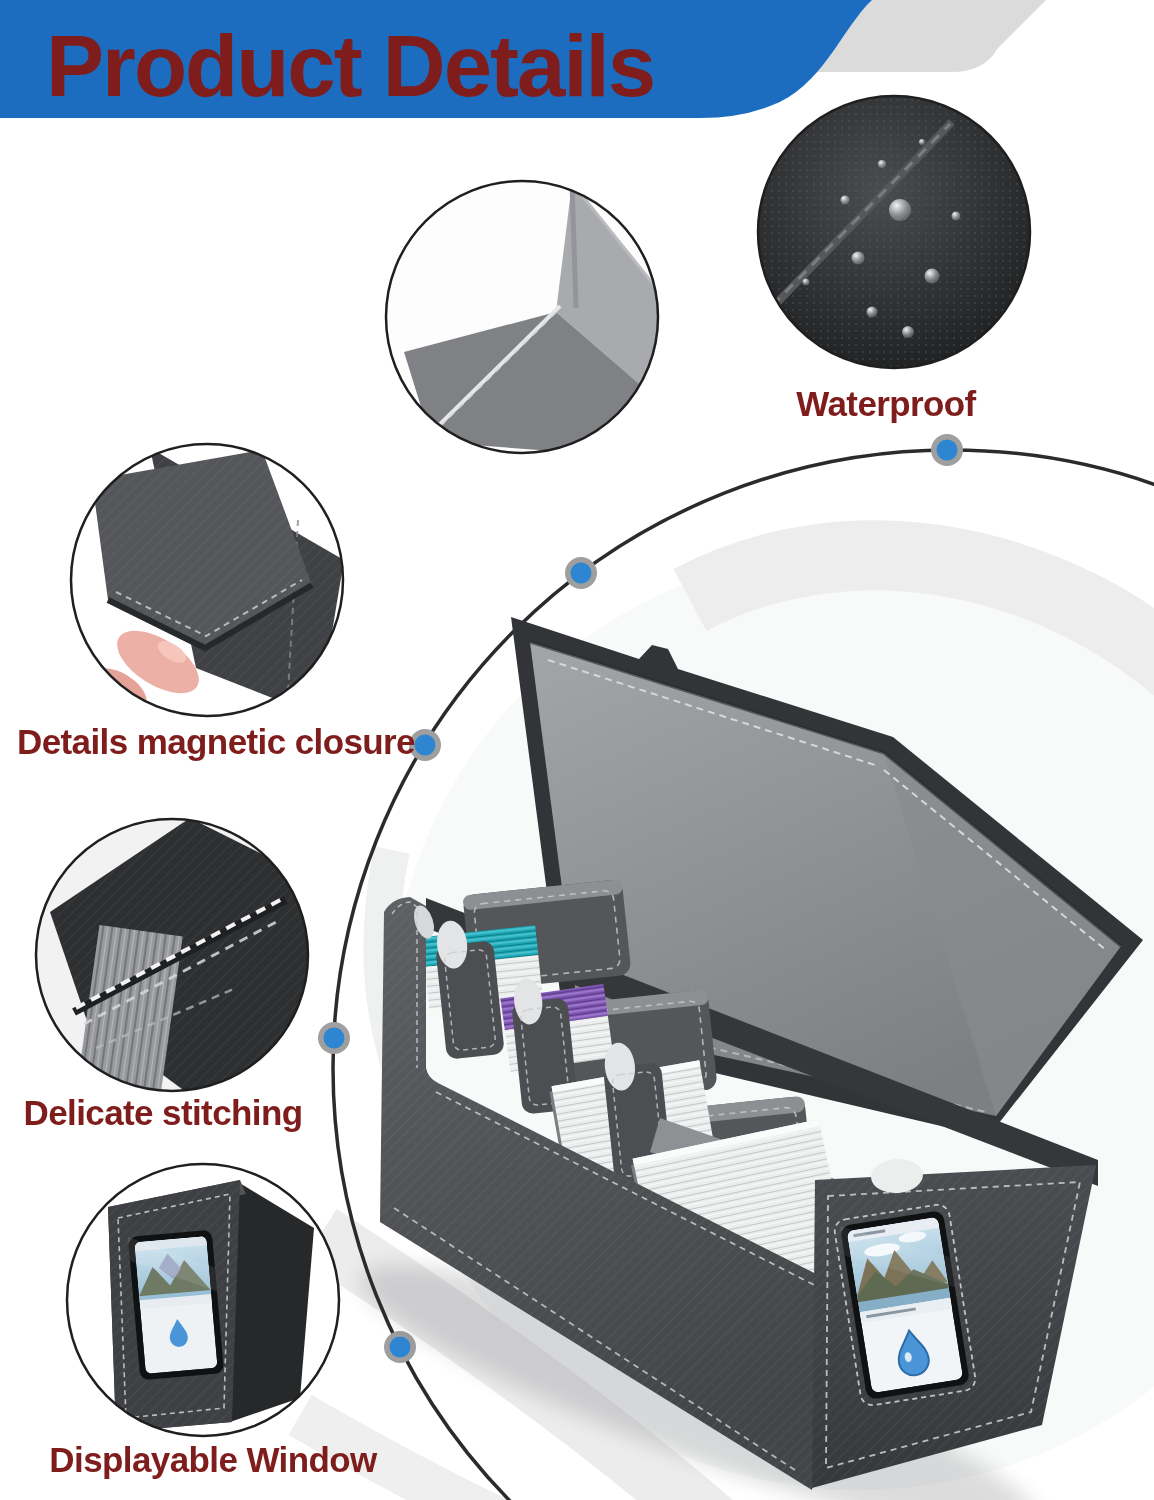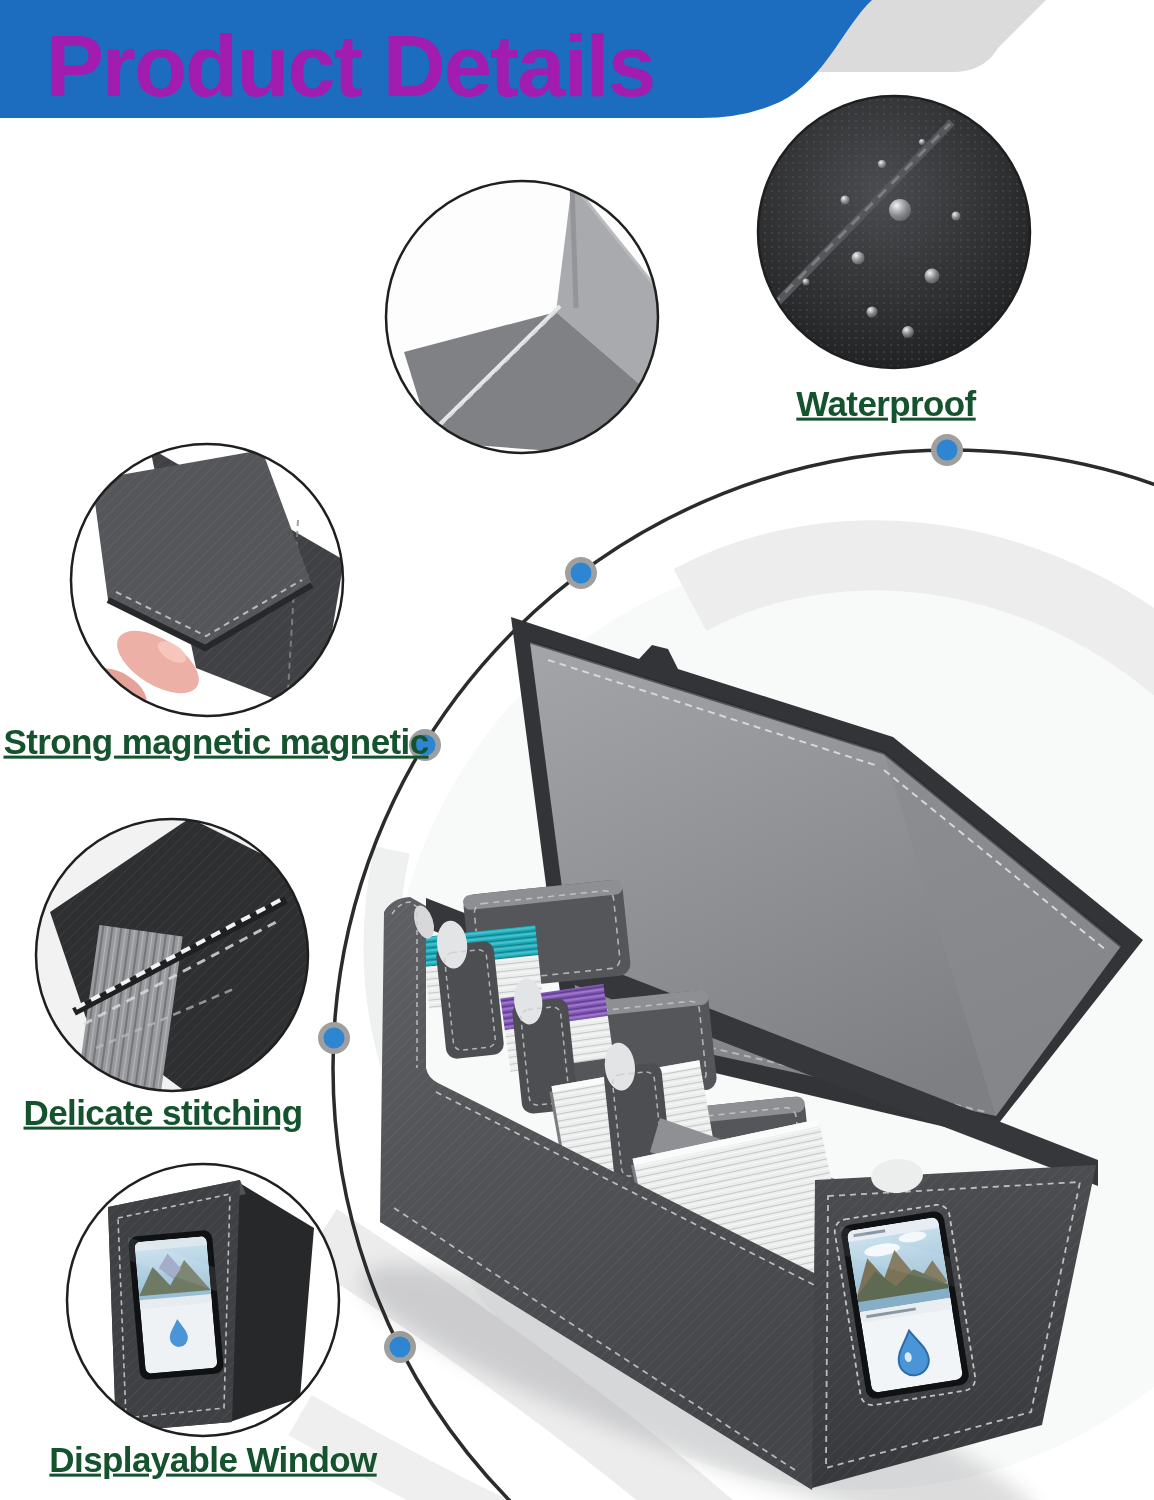--- a/index.html
+++ b/index.html
@@ -1,23 +1,23 @@
 <!DOCTYPE html>
 <html><head>
 <meta charset="utf-8">
 <style>
   html,body{margin:0;padding:0;background:#fff;}
   #stage{position:relative;width:1154px;height:1500px;overflow:hidden;background:#ffffff;
          font-family:"Liberation Sans",sans-serif;}
   #stage svg{position:absolute;left:0;top:0;}
   .page-title{position:absolute;left:46px;top:22px;font:700 87px/1 "Liberation Sans",sans-serif;
-              letter-spacing:-2px;color:#a21caf;white-space:nowrap;}
+              letter-spacing:-2px;color:#7f1d1d;white-space:nowrap;}
   .feature-label{position:absolute;transform:translate(-50%,-50%);
                  font:700 35px/1.05 "Liberation Sans",sans-serif;letter-spacing:-0.6px;
-                 color:#14532d;white-space:nowrap;text-decoration:underline;}
+                 color:#7f1d1d;white-space:nowrap;}
 </style>
 </head>
 <body>
 
 <div id="stage">
 
 <svg width="1154" height="1500" viewBox="0 0 1154 1500">
   <defs>
     <filter id="soft" x="-40%" y="-40%" width="180%" height="180%">
           <feGaussianBlur stdDeviation="10"></feGaussianBlur>
@@ -336,16 +336,16 @@
         </g>
         <path d="M-42,-72 L42,-34 L42,-10 L-42,-48 Z" fill="#ffffff" opacity="0.1"></path>
       </g>
     </g>
     <circle cx="203" cy="1300" r="136" fill="none" stroke="#1f1f1f" stroke-width="2.5"></circle>
   </g>
 </svg>
 
   <div class="page-title">Product Details</div>
   <div class="feature-label" style="left:886px;top:404px;">Waterproof</div>
-  <div class="feature-label" style="left:216px;top:742px;">Strong magnetic magnetic</div>
+  <div class="feature-label" style="left:216px;top:742px;">Details magnetic closure</div>
   <div class="feature-label" style="left:213px;top:1460px;">Displayable Window</div>
   <div class="feature-label" style="left:163px;top:1113px;">Delicate stitching</div>
 </div>
 
 </body></html>

